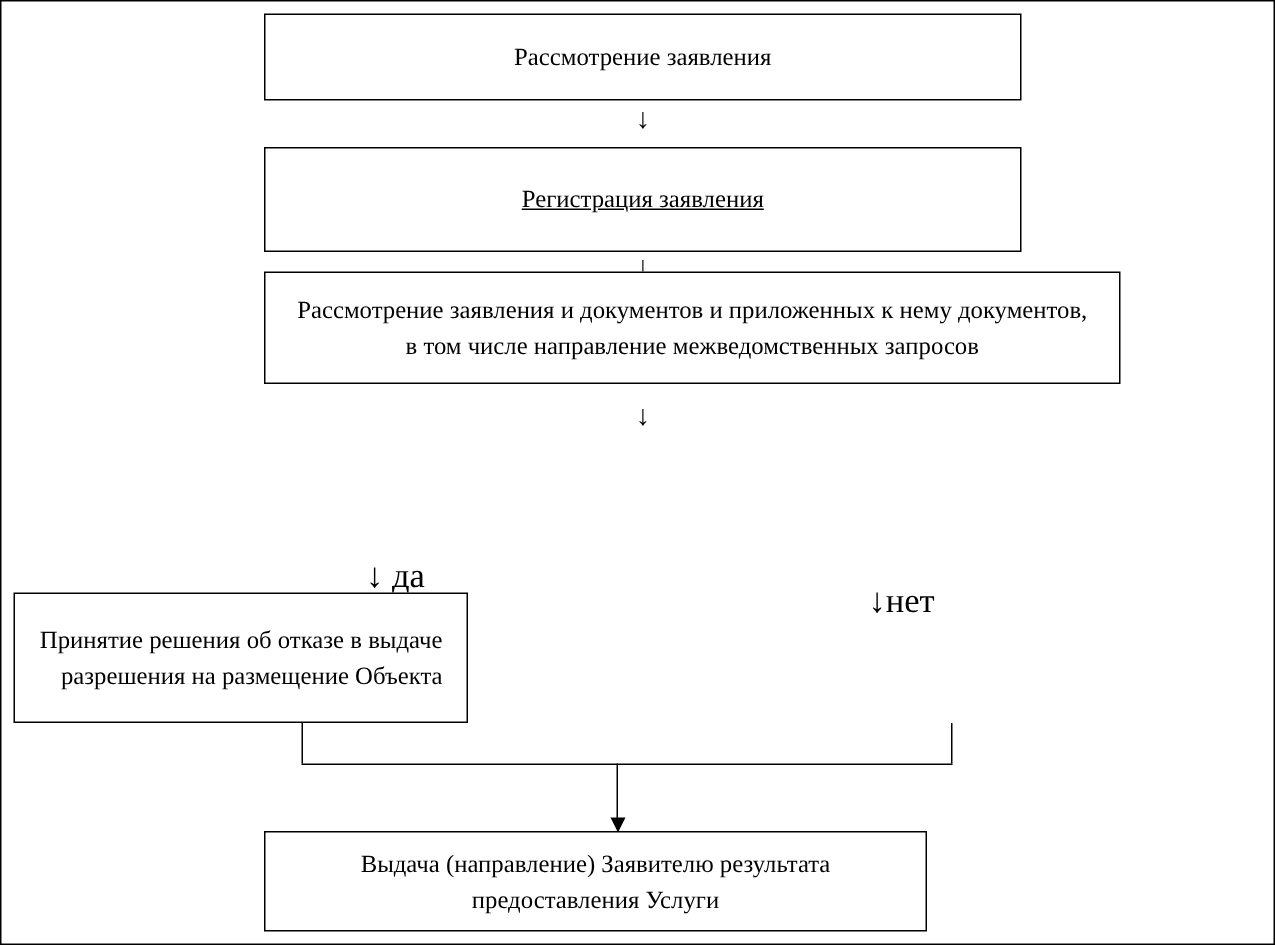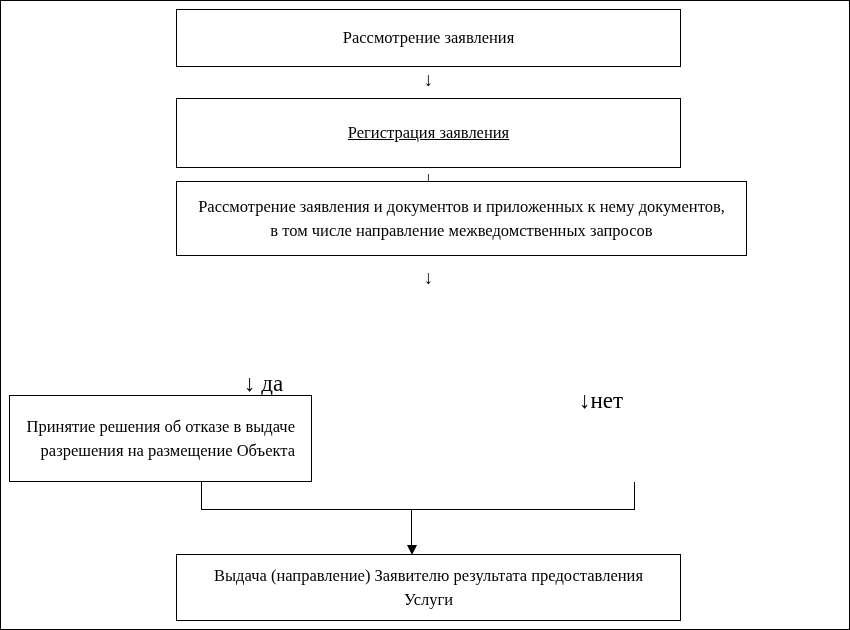--- a/index.html
+++ b/index.html
@@ -86,15 +86,15 @@
   <div class="vline" style="left:200px; top:481px; width:1px; height:27px;"></div>
 
   <div class="vline" style="left:633px; top:481px; width:1px; height:27px;"></div>
 
   <div class="hline" style="left:200px; top:508px; width:434px; height:1px;"></div>
 
   <div class="vline" style="left:410px; top:508px; width:1px; height:37px;"></div>
 
   <div class="arrowhead" style="left:406px; top:544px;"></div>
 
-  <div class="box" style="left:175px; top:553px; width:505px; height:67px;">Выдача (направление) Заявителю результата предоставления Услуги</div>
+  <div class="box" style="left:175px; top:553px; width:442px; height:67px;">Выдача (направление) Заявителю результата предоставления Услуги</div>
 
 </div>
 
 </body></html>

